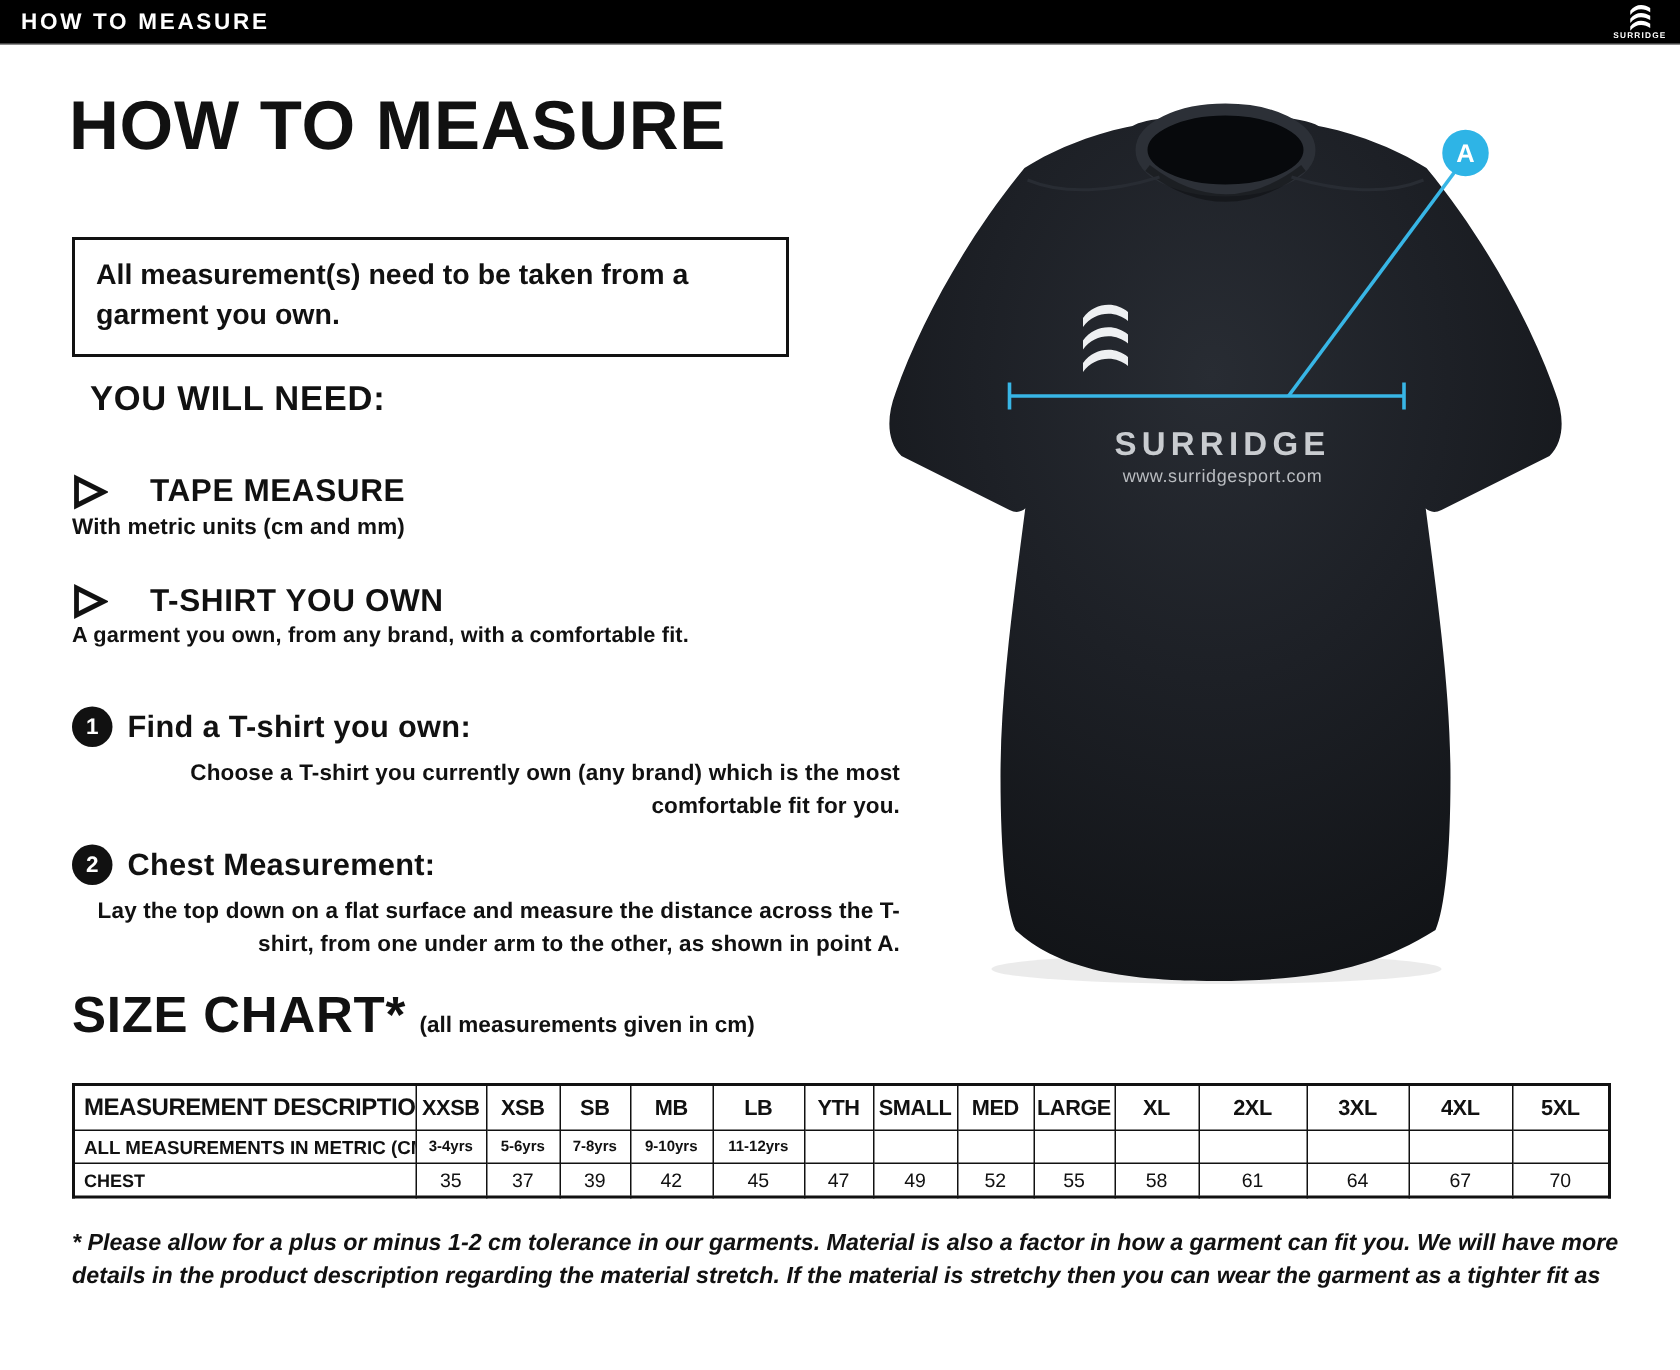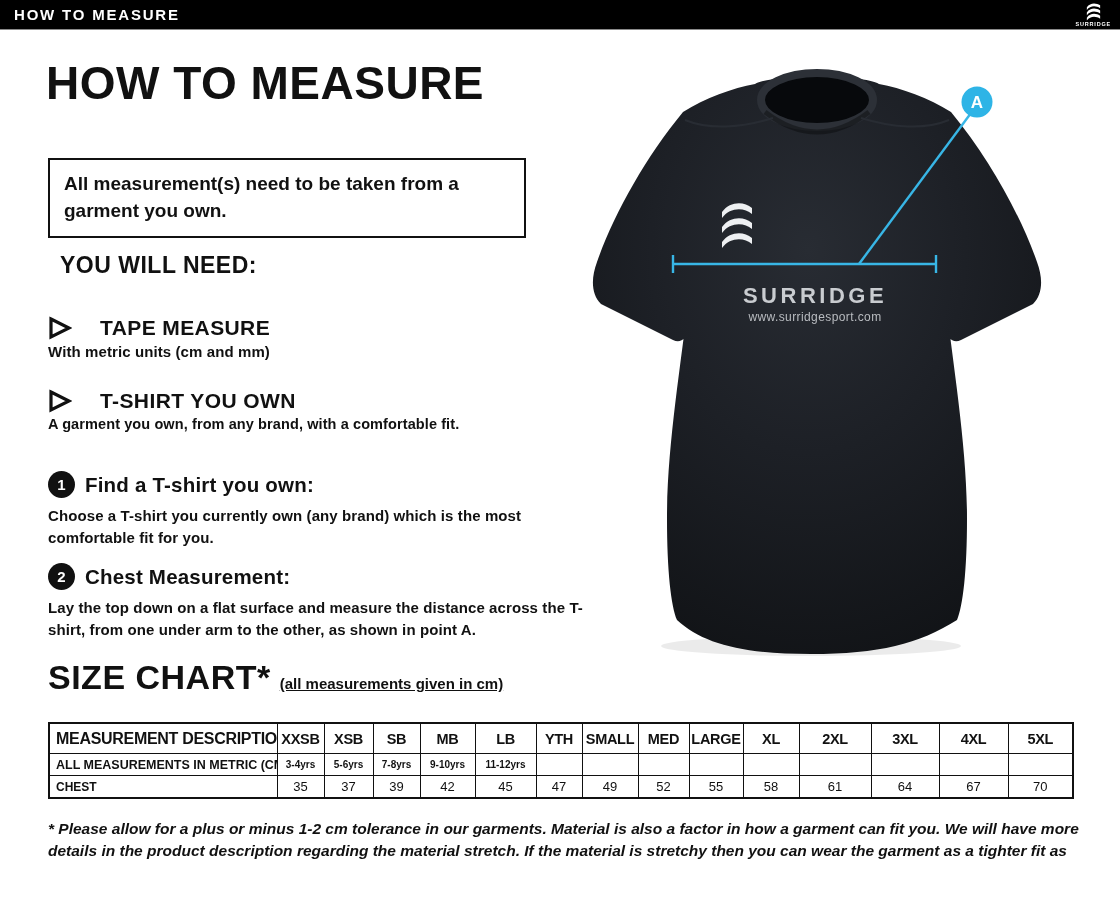--- a/index.html
+++ b/index.html
@@ -27,25 +27,25 @@
   #need-1 { top:389px; }
   #need-1 .need-desc { font-size:14.5px; }
 
   .step { position:absolute; left:48px; width:552px; }
   #step-0 { top:471px; }
   #step-1 { top:563px; }
   .step-head { display:flex; align-items:center; gap:10px; }
   .step-num { width:27px; height:27px; border-radius:50%; background:#111; color:#fff;
               font-size:15px; font-weight:bold; display:flex; align-items:center; justify-content:center; flex:0 0 27px; }
   .step-title { font-size:20.5px; font-weight:800; letter-spacing:0.2px; }
-  .step-desc { margin-top:7px; font-size:15px; font-weight:bold; line-height:1.45; letter-spacing:0.1px; }
+  .step-desc { margin-top:7px; font-size:15px; font-weight:bold; line-height:1.45; letter-spacing:0.1px;text-align:right; }
 
   .sizechart-heading { position:absolute; left:48px; top:658px; display:flex; align-items:baseline; gap:9px; }
   .sizechart-title { font-size:34px; font-weight:800; letter-spacing:0.5px; }
-  .sizechart-sub { font-size:15px; font-weight:bold;text-decoration:underline; }
+  .sizechart-sub { font-size:15px; font-weight:bold; }
 
   table.size-table { position:absolute; left:48px; top:722px; width:1024px;
                      border-collapse:collapse; table-layout:fixed; border:2.5px solid #111; }
   .size-table td { border:1.6px solid #111; text-align:center; padding:0 1px; overflow:hidden; white-space:nowrap; }
   .size-table tr.hdr td { height:29px; font-size:14.5px; font-weight:bold; letter-spacing:-0.3px; }
   .size-table tr.hdr td.first { font-size:16px; }
   .size-table tr.metric td { height:21px; font-size:10px; font-weight:bold; }
   .size-table tr.metric td.first { font-size:12.5px; }
   .size-table tr.vals td { height:21px; font-size:13px; font-weight:normal;margin-left:25px; }
   .size-table tr.vals td.first { font-size:12px; font-weight:bold; }

